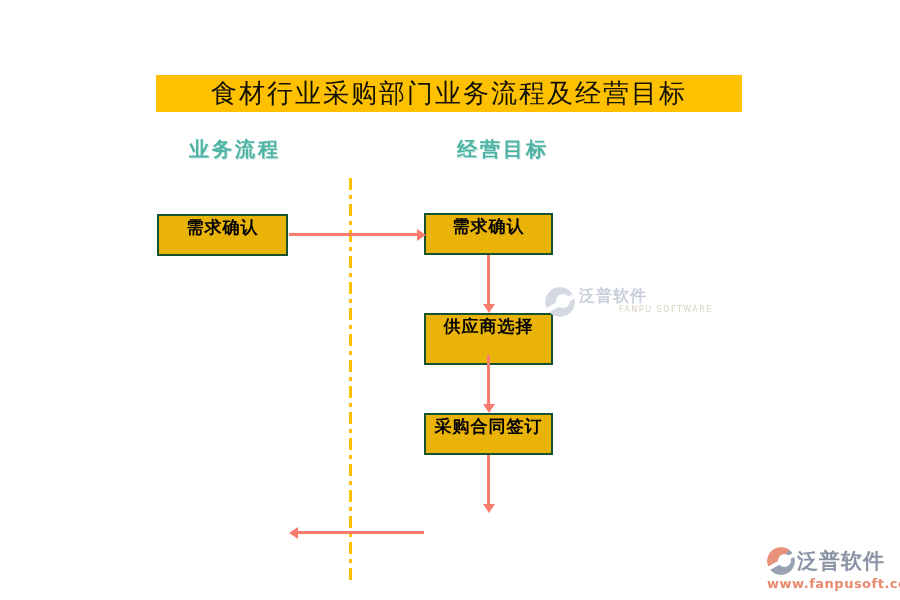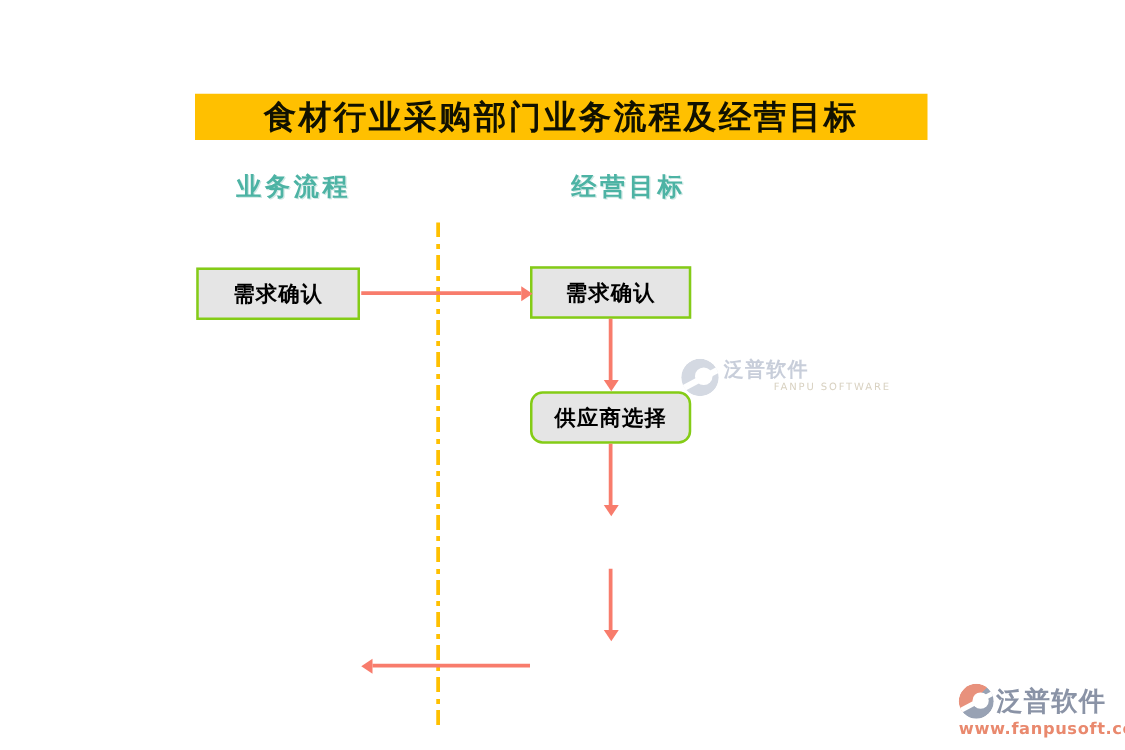--- a/index.html
+++ b/index.html
@@ -5,41 +5,41 @@
   html,body{margin:0;padding:0;background:#ffffff;}
   .canvas{
     position:relative;width:900px;height:600px;background:#ffffff;overflow:hidden;
     font-family:"DejaVu Serif","Liberation Serif",serif;
   }
   .title-bar{
     position:absolute;left:156px;top:75px;width:586px;height:37px;
     background:#FFC000;display:flex;align-items:center;justify-content:center;
   }
   .title-bar span{
-    font-size:26px;font-weight:bold;color:#111100;letter-spacing:2px;white-space:nowrap;
+    font-size:26px;font-weight:normal;color:#111100;letter-spacing:2px;white-space:nowrap;
   }
   .col-header{
     position:absolute;top:136px;font-size:20px;font-weight:bold;color:#4DB3A4;
     letter-spacing:3px;white-space:nowrap;
     text-shadow:1px 1px 0 #cfe8e4;
     font-family:"DejaVu Sans","Liberation Sans",sans-serif;
   }
   .col-header.left{left:189px;}
   .col-header.right{left:457px;}
   .divider{
     position:absolute;left:349px;top:178px;width:3px;height:405px;
     background:repeating-linear-gradient(to bottom,
       #FFC000 0px,#FFC000 12px,
       transparent 12px,transparent 17px,
       #FFC000 17px,#FFC000 21px,
       transparent 21px,transparent 26px);
   }
   .box{
-    position:absolute;background:#e5e5e5;border:2px solid #84cc16;
-    display:flex;align-items:center;justify-content:center;box-sizing:border-box;
+    position:absolute;background:#eab308;border:2px solid #14532d;
+    display:flex;align-items:flex-start;justify-content:center;box-sizing:border-box;
   }
   .box span{font-size:17px;font-weight:bold;color:#000;letter-spacing:1px;white-space:nowrap;}
   .arrow-line{position:absolute;background:#F87C6C;}
   .arrow-head{position:absolute;width:0;height:0;}
   .arrow-head.right{border-left:9px solid #F87C6C;border-top:6px solid transparent;border-bottom:6px solid transparent;}
   .arrow-head.left{border-right:9px solid #F87C6C;border-top:6px solid transparent;border-bottom:6px solid transparent;}
   .arrow-head.down{border-top:9px solid #F87C6C;border-left:6px solid transparent;border-right:6px solid transparent;}
   
   .wm-logo{position:relative;border-radius:50%;overflow:hidden;flex:0 0 auto;}
   .wm-logo .half-a{position:absolute;inset:0;border-radius:50%;}
@@ -74,22 +74,25 @@
   <div class="col-header right">经营目标</div>
 
   <div class="divider"></div>
 
   <div class="box" style="left:157px;top:214px;width:131px;height:42px;">
     <span>需求确认</span>
   </div>
   <div class="box" style="left:424px;top:213px;width:129px;height:42px;">
     <span>需求确认</span>
   </div>
-  <div class="box" style="left:424px;top:313px;width:129px;height:42px;border-radius:10px;">
+  <div class="box" style="left:424px;top:313px;width:129px;height:52px;">
     <span>供应商选择</span>
+  </div>
+  <div class="box" style="left:424px;top:413px;width:129px;height:42px;">
+    <span>采购合同签订</span>
   </div>
 
   <div class="arrow-line" style="left:289px;top:233px;width:128px;height:3px;"></div>
   <div class="arrow-head right" style="left:417px;top:229px;"></div>
 
   <div class="arrow-line" style="left:487px;top:255px;width:3px;height:49px;"></div>
   <div class="arrow-head down" style="left:483px;top:304px;"></div>
 
   <div class="arrow-line" style="left:487px;top:355px;width:3px;height:49px;"></div>
   <div class="arrow-head down" style="left:483px;top:404px;"></div>

